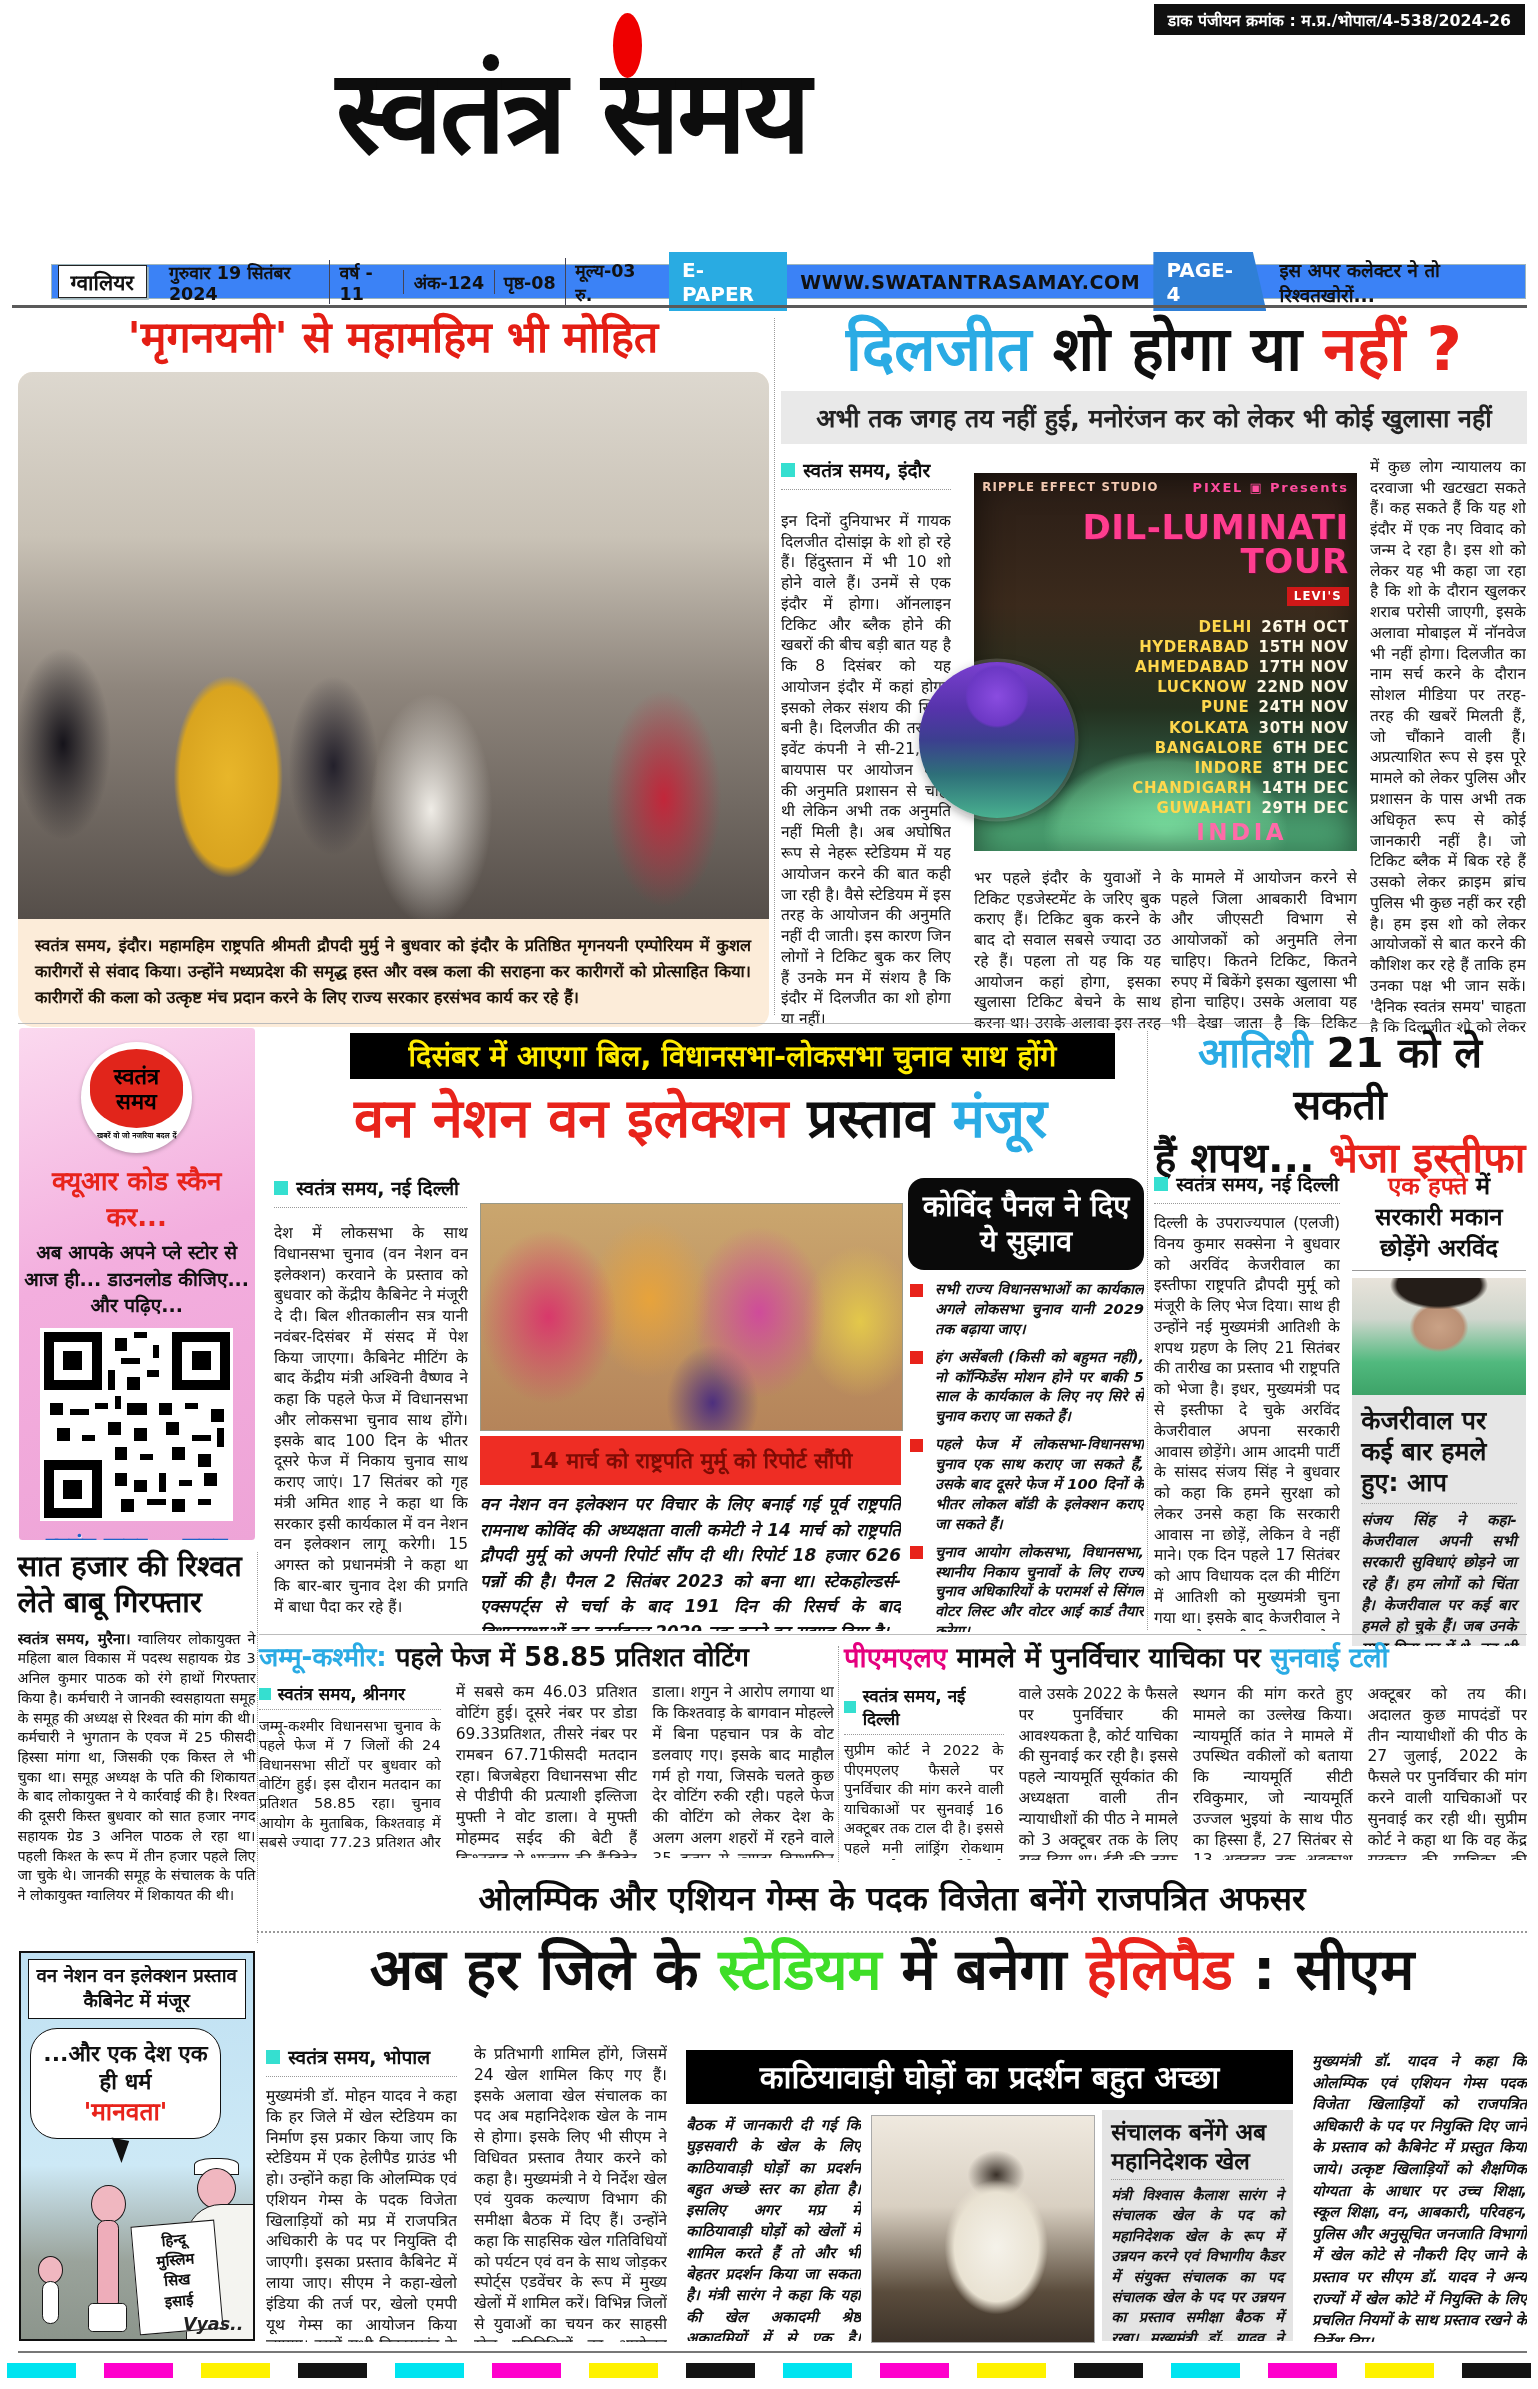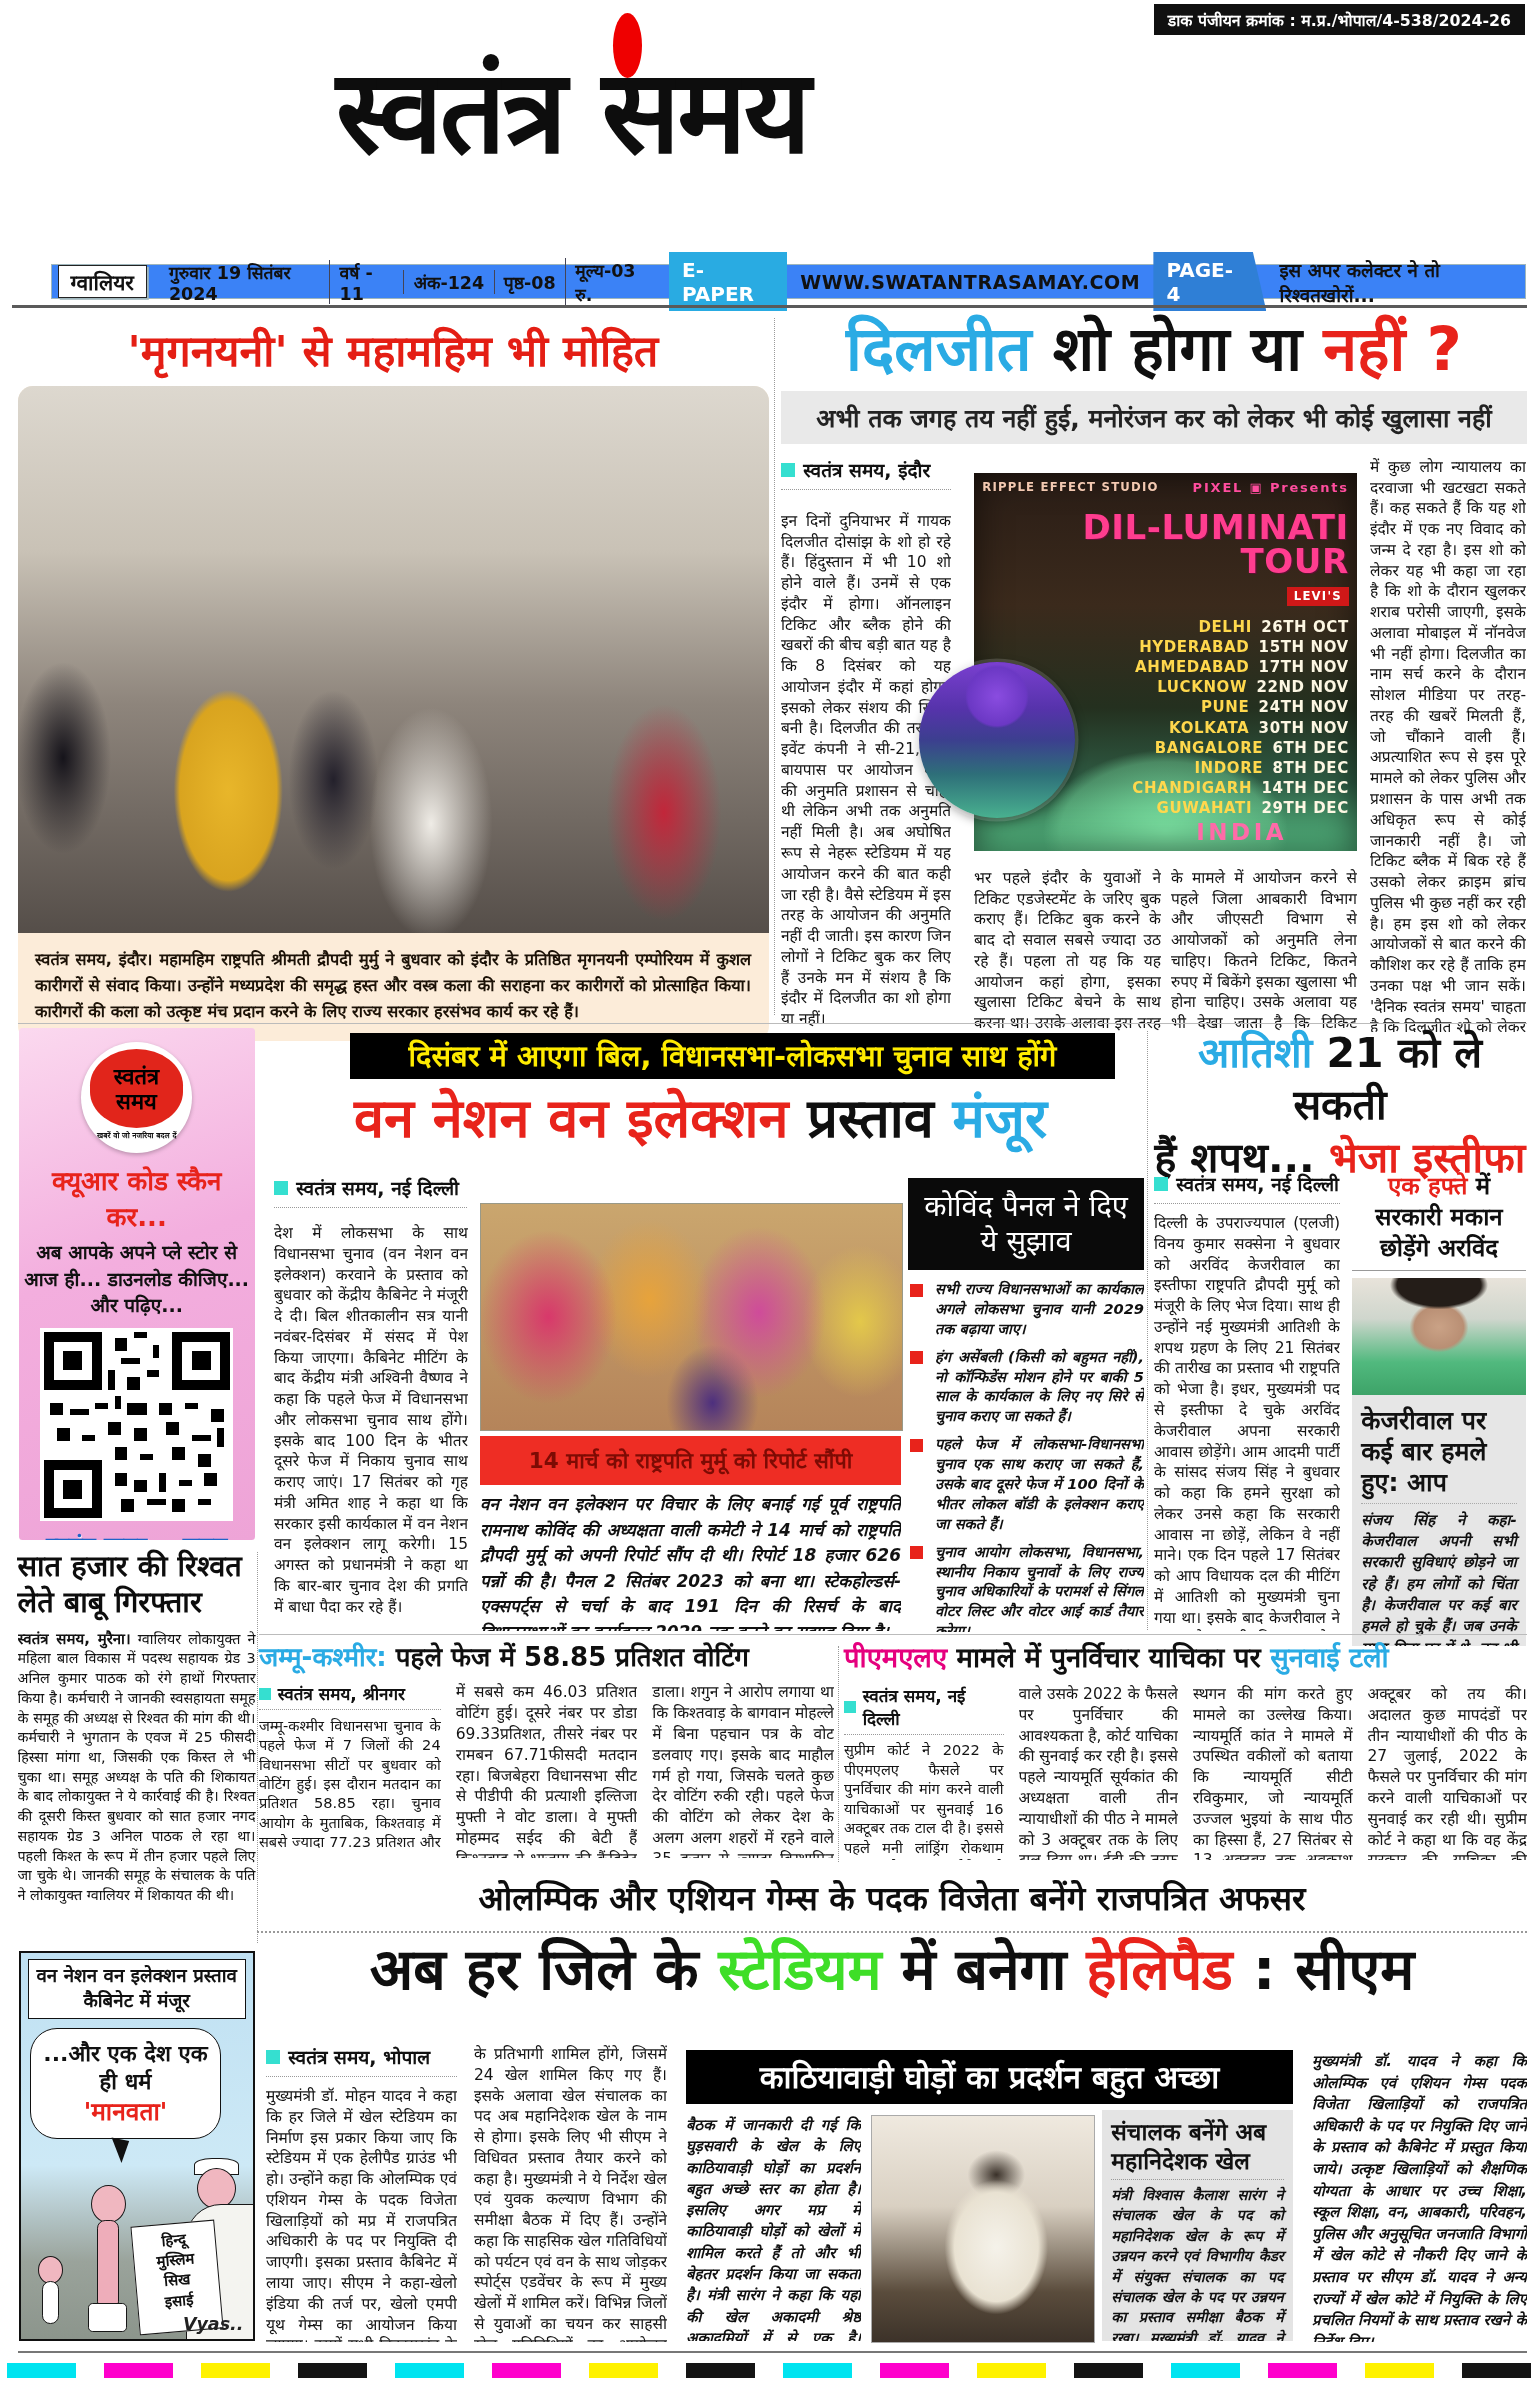--- a/index.html
+++ b/index.html
@@ -24,21 +24,21 @@
   .seg{font-size:17.5px;font-weight:bold;padding:0 9.3px;}
   .seg + .seg{border-left:1.2px solid #445;}
   .epaper{background:#29abe2;color:#fff;font-weight:bold;font-size:20px;padding:5.8px 13px;}
   .website{font-size:19px;font-weight:bold;letter-spacing:0.6px;}
   .page4{background:#2f7fd6;color:#fff;font-weight:bold;font-size:20px;padding:5.8px 20px 5.8px 13px;
          clip-path:polygon(0 0,88% 0,100% 100%,0 100%);}
   .teaser{font-size:18.7px;font-weight:bold;}
   .toprule{position:absolute;left:11.7px;top:305px;width:1515px;height:2.9px;background:#5a5a5a;}
 
   
-  .mrig{position:absolute;left:17.5px;top:328px;width:751px;}
+  .mrig{position:absolute;left:17.5px;top:314px;width:751px;}
   .mrig-head{font-size:43px;font-weight:bold;color:#e41e14;text-align:center;line-height:1.1;}
   .photo-card{margin-top:10.5px;background:#fcecd9;border-radius:15px;overflow:hidden;}
   .mrig-photo{height:547px;background:
       radial-gradient(88px 163px at 28% 74%, #e8b62a 0%, #d9a41f 55%, transparent 62%),
       radial-gradient(93px 175px at 86% 78%, #c2263a 0%, transparent 62%),
       radial-gradient(76px 152px at 6% 68%, #15131a 0%, transparent 63%),
       radial-gradient(99px 187px at 55% 80%, #efece6 0%, transparent 62%),
       radial-gradient(70px 140px at 42% 72%, #23202b 0%, transparent 64%),
       linear-gradient(180deg,#ddd8cf 0%,#c9c2b6 30%,#8e857c 58%,#554e49 100%);}
   .mrig-caption{padding:14px 17.5px 16.3px;font-size:16.3px;font-weight:bold;line-height:1.6;text-align:justify;color:#1c1207;}
@@ -96,22 +96,22 @@
       radial-gradient(99px 128px at 40% 42%, #e7a33b 0%, transparent 62%),
       radial-gradient(105px 134px at 66% 48%, #cf4b9a 0%, transparent 64%),
       radial-gradient(93px 123px at 90% 52%, #e3c84a 0%, transparent 62%),
       radial-gradient(70px 88px at 55% 88%, #4d2f7e 0%, transparent 66%),
       linear-gradient(180deg,#caa66e 0%,#b5845a 100%);}
   .on-redbanner{position:absolute;left:480px;top:1436px;width:421px;height:49px;background:#ee2d24;
                 color:#7d0b04;font-size:21.6px;font-weight:bold;text-align:center;line-height:49px;white-space:nowrap;}
   .on-note{position:absolute;left:480px;top:1492px;width:421px;height:139px;overflow:hidden;
            font-size:17px;line-height:1.5;text-align:justify;}
   .kovind{position:absolute;left:908px;top:1178px;width:236px;height:454px;overflow:hidden;}
-  .kv-head{background:#0a0a0a;color:#fff;font-size:29px;font-weight:normal;text-align:center;
-           line-height:1.22;padding:10.5px 3.5px;}
+  .kv-head{background:#0a0a0a;color:#fff;font-size:29px;font-weight:bold;text-align:center;
+           line-height:1.22;padding:10.5px 3.5px;border-radius:16px;}
   .kv-list{padding-top:9.3px;}
   .kv-bullet{position:relative;padding-left:27px;font-size:14.6px;font-style:italic;font-weight:bold;
              line-height:1.36;margin-bottom:8.2px;text-align:justify;}
   .kv-bullet::before{content:'';position:absolute;left:2.3px;top:4.7px;width:13px;height:13px;background:#e8231b;}
 
   
   .atishi{position:absolute;left:1154px;top:1027px;width:372px;height:605px;}
   .at-head{font-size:41px;font-weight:bold;text-align:center;line-height:1.28;}
   .at-left{position:absolute;left:0;top:144px;width:186px;height:460px;overflow:hidden;}
   .at-right{position:absolute;left:198px;top:144px;width:174px;}

